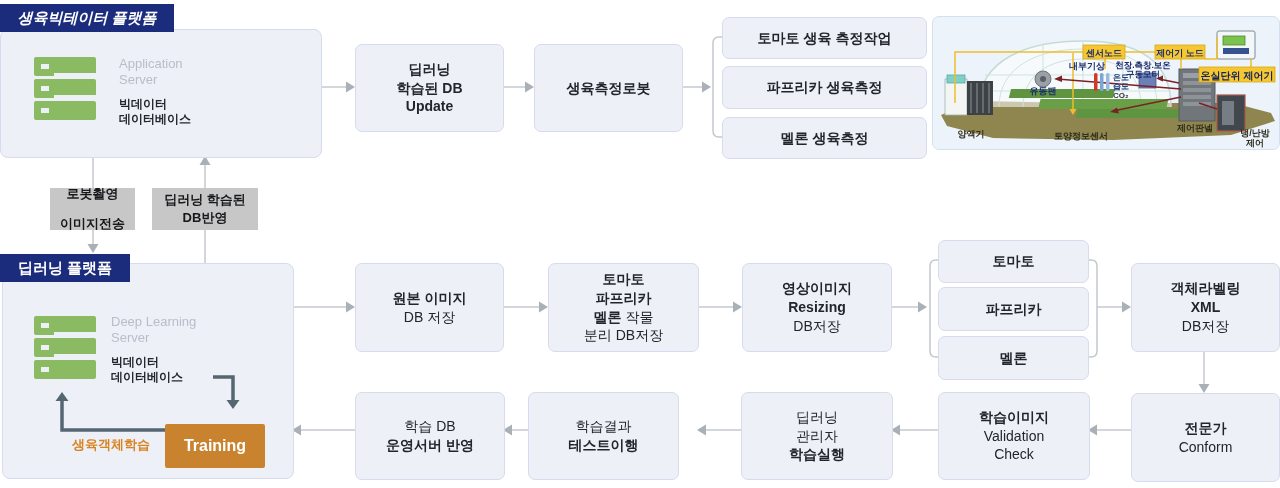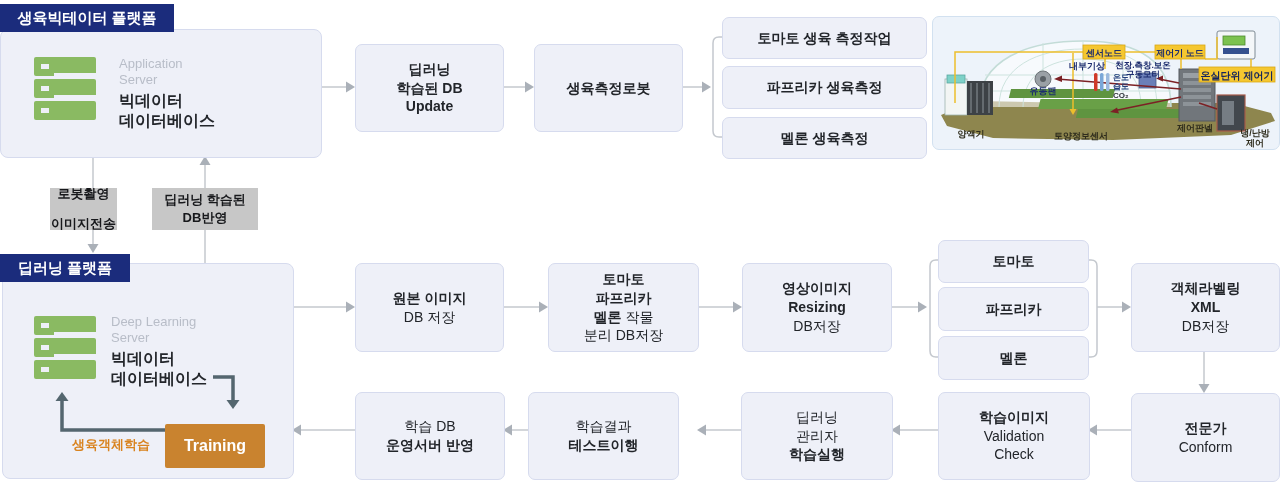--- a/index.html
+++ b/index.html
@@ -12,21 +12,21 @@
        text-align:center;font-size:14px;color:#22252a;line-height:1.34;z-index:1;}
   .b{font-weight:700}
   .r{font-weight:400}
   .pbox{position:absolute;background:#eef0f8;border:1px solid #d6dbee;border-radius:8px;z-index:1;}
   .phead{position:absolute;background:#1b2c7c;color:#fff;font-weight:700;font-size:15px;
          display:flex;align-items:center;justify-content:center;z-index:4;letter-spacing:0;}
   .tag{position:absolute;background:#c7c7c7;color:#17181b;font-size:13px;font-weight:600;
        display:flex;flex-direction:column;align-items:center;justify-content:center;
        text-align:center;line-height:1.35;z-index:3;}
   .server-type{color:#b8bdc8;font-size:13px;line-height:1.25;font-weight:400;}
-  .server-name{color:#23262b;font-size:16px;line-height:1.25;font-weight:700;margin-top:2px;}
+  .server-name{color:#23262b;font-size:12px;line-height:1.25;font-weight:700;margin-top:8px;}
   .training{position:absolute;background:#c9832f;color:#fff;font-weight:700;font-size:16px;
             display:flex;align-items:center;justify-content:center;border-radius:2px;z-index:3;}
   .tcap{position:absolute;color:#d9831f;font-weight:700;font-size:13px;z-index:3;}
   .gh{position:absolute;background:#edf3fa;border:1px solid #d2e1f0;border-radius:7px;z-index:1;overflow:hidden;}
 </style>
 </head>
 <body>
 
 <div id="stage">
 
@@ -91,21 +91,21 @@
       <div class="server-type">
         <div>Application</div>
         <div>Server</div>
       </div>
       <div class="server-name">
         <div>빅데이터</div>
         <div>데이터베이스</div>
       </div>
     </div>
   </div>
-  <div class="phead" style="left:0;top:4px;width:174px;height:28px;">
+  <div class="phead" style="left:0;top:4px;width:174px;height:28px;font-style:italic;">
     <span>생육빅테이터 플랫폼</span>
   </div>
 
   <div class="box" style="left:355px;top:44px;width:147px;height:86px;">
     <div class="b">딥러닝</div>
     <div class="b">학습된 DB</div>
     <div class="b">Update</div>
   </div>
   <div class="box" style="left:534px;top:44px;width:147px;height:86px;">
     <div class="b">생육측정로봇</div>
@@ -113,21 +113,21 @@
   <div class="box" style="left:722px;top:17px;width:203px;height:40px;">
     <div class="b">토마토 생육 측정작업</div>
   </div>
   <div class="box" style="left:722px;top:117px;width:203px;height:40px;">
     <div class="b">멜론 생육측정</div>
   </div>
   <div class="box" style="left:722px;top:66px;width:203px;height:41px;">
     <div class="b">파프리카 생육측정</div>
   </div>
 
-  <div class="tag" style="left:50px;top:188px;width:67px;height:42px;gap:12px;">
+  <div class="tag" style="left:50px;top:188px;width:85px;height:42px;gap:12px;">
     <div>로봇촬영</div>
     <div>이미지전송</div>
   </div>
   <div class="tag" style="left:152px;top:188px;width:106px;height:42px;">
     <div>딥러닝 학습된</div>
     <div>DB반영</div>
   </div>
 
   <div class="pbox" style="left:2px;top:263px;width:290px;height:214px;">
     <svg width="62" height="64" viewBox="0 0 62 64" style="position:absolute;left:31px;top:52px;">

